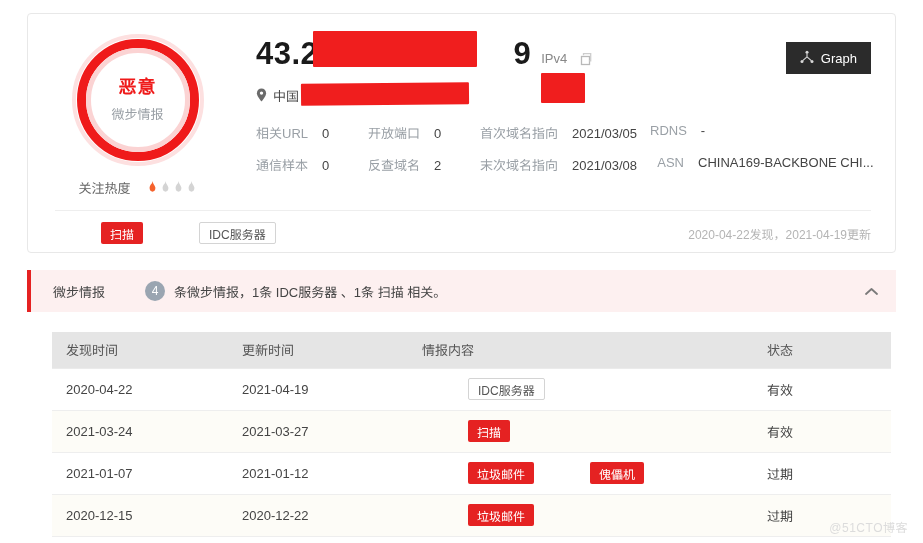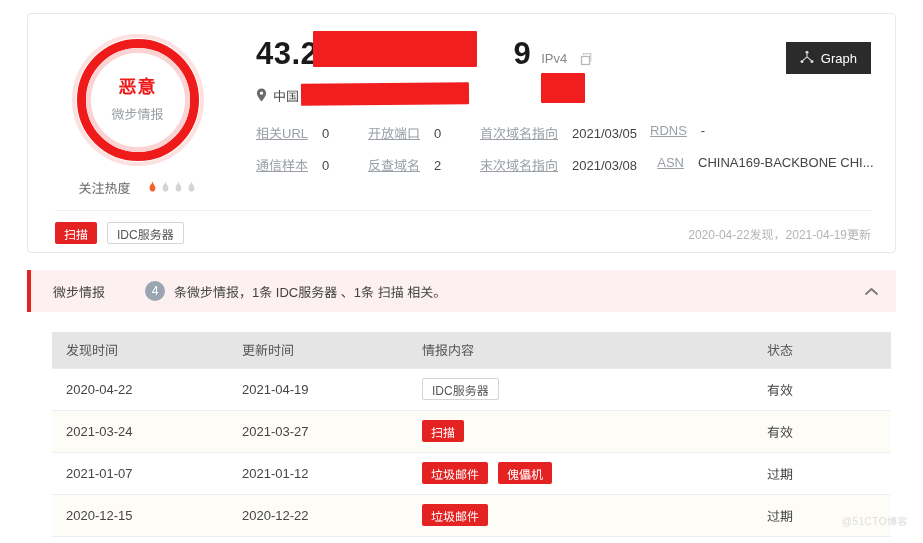--- a/index.html
+++ b/index.html
@@ -189,21 +189,21 @@
     grid-template-columns: 112px 112px 170px 1fr;
     row-gap: 13px;
     font-size: 13px;
   }
   .stat {
     display: flex;
     align-items: baseline;
     gap: 14px;
     white-space: nowrap;
   }
-  .stat-label { color: #9aa0a6; text-decoration: underline; }
+  .stat-label { color: #9aa0a6; }
   .stat-value { color: #444; }
   .stat-asn .stat-label { min-width: 34px; text-align: right; }
 
   
   .graph-btn {
     position: absolute;
     right: 24px;
     top: 28px;
     background: #2b2b2b;
     color: #fff;
@@ -241,20 +241,21 @@
     display: inline-flex;
     align-items: center;
     justify-content: center;
     height: 22px;
     padding: 0 9px;
     font-size: 12px;
     border-radius: 2px;
     margin-right: 10px;
     box-sizing: border-box;
     white-space: nowrap;
+    margin-left: 46px;
   }
   .tag-danger {
     background: #e52222;
     color: #fff;
   }
   .tag-plain {
     background: #fff;
     color: #555;
     border: 1px solid #d4d4d4;
   }
@@ -340,22 +341,22 @@
   .col-updated { width: 180px; }
   .col-content { width: 345px; }
   .col-status { width: 138px; }
   .status-valid { color: #43b244; }
   .status-expired { color: #9aa0a6; }
   .cell-tags { display: flex; align-items: center; }
 
   .watermark {
     position: absolute;
     right: 15px;
-    bottom: 15px;
-    font-size: 10px;
+    bottom: 8px;
+    font-size: 12px;
     color: #dcdcdc;
     letter-spacing: 0.5px;
   }
 </style>
 </head>
 <body>
 
 <div class="page">
 
   <div class="summary-card">

